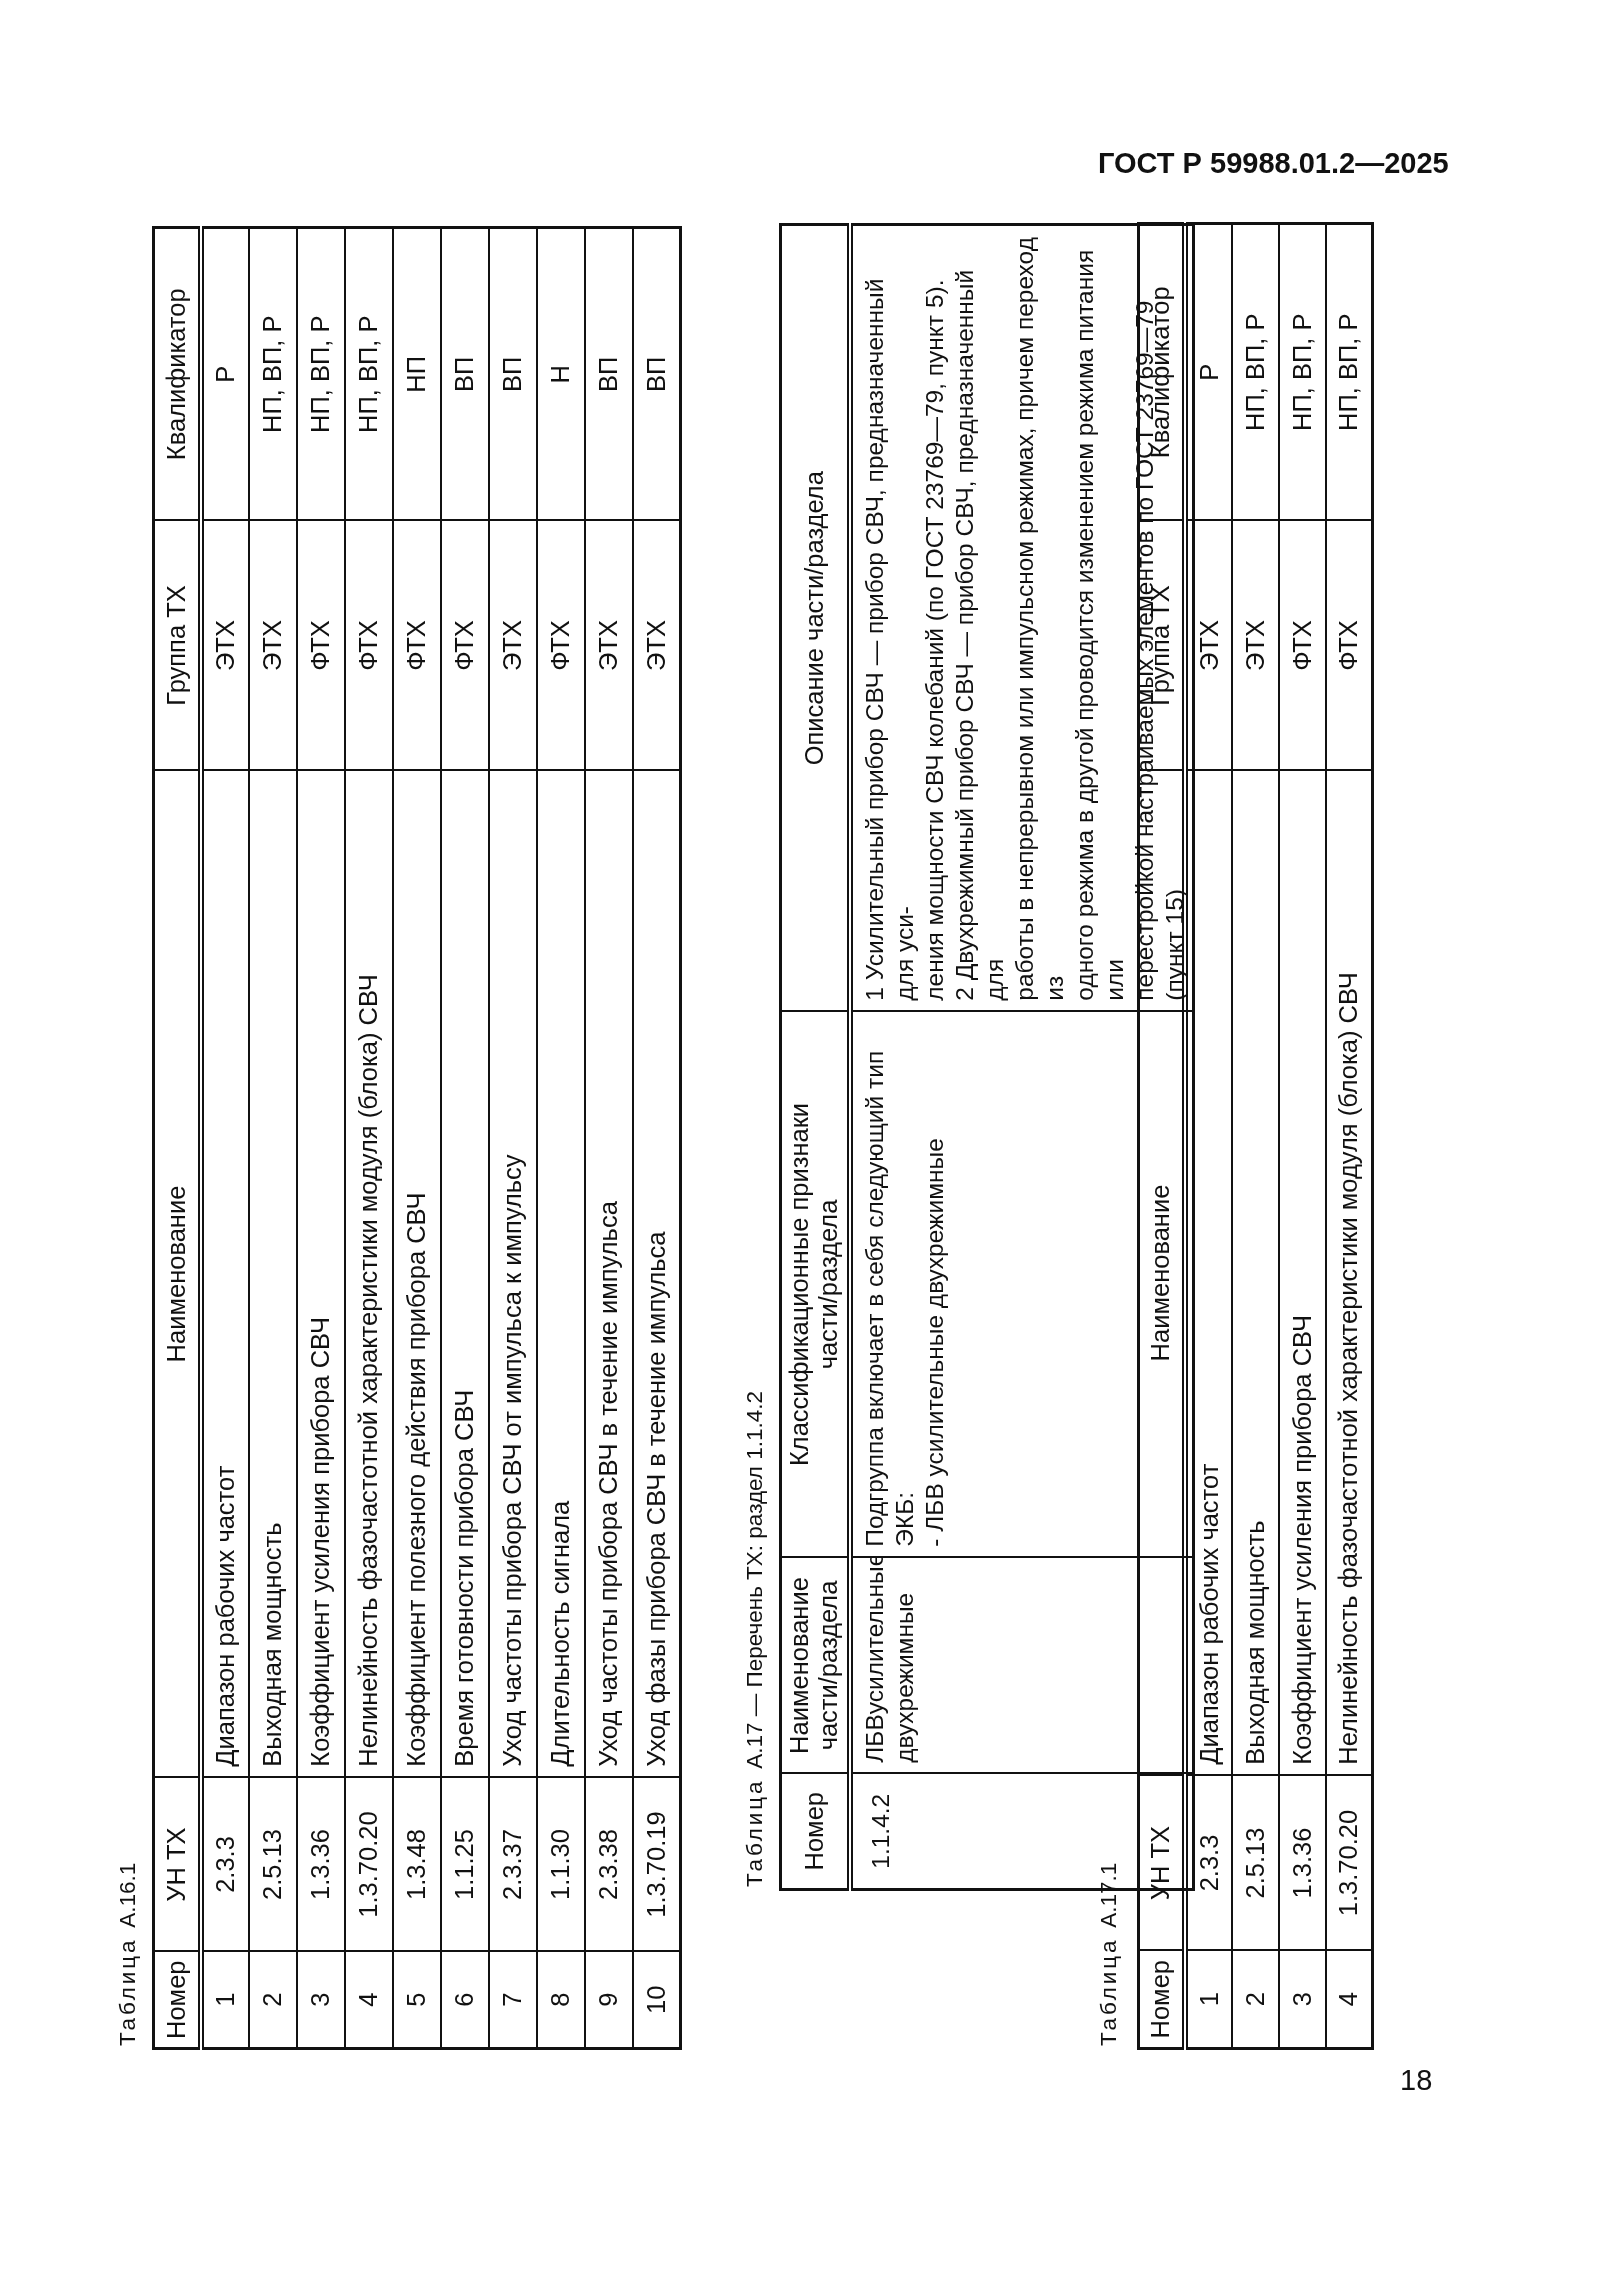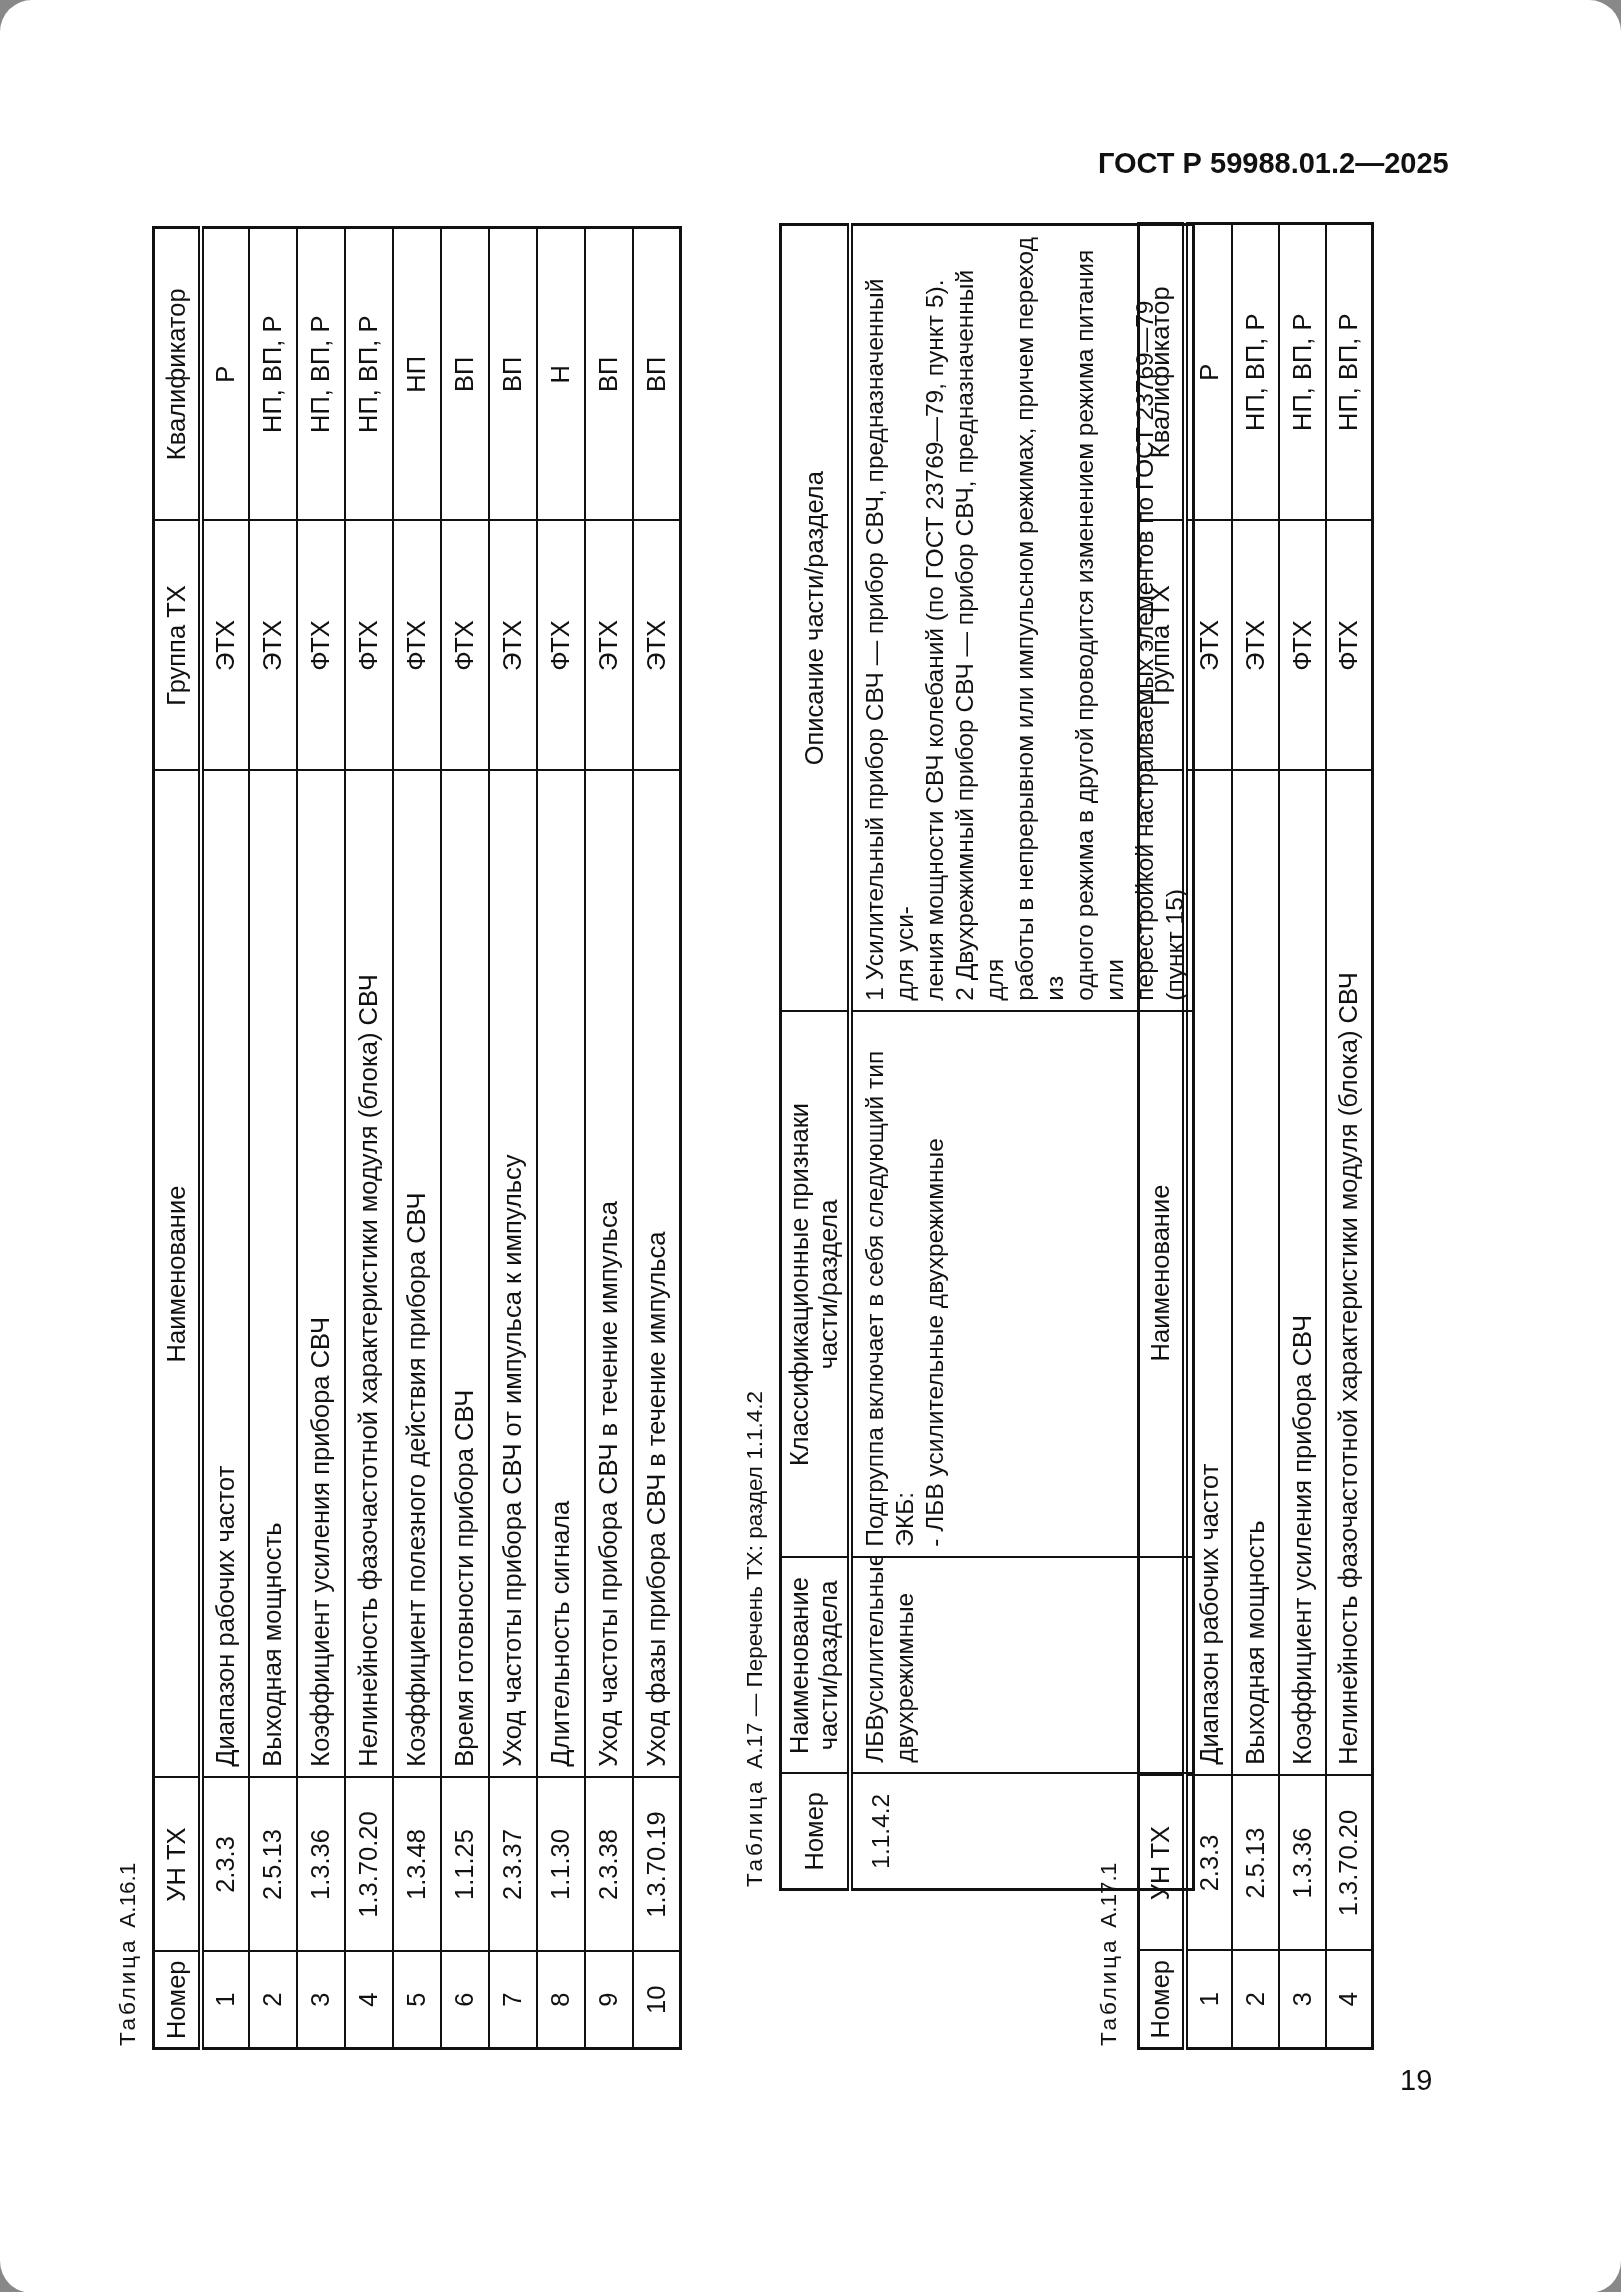--- a/index.html
+++ b/index.html
@@ -4,21 +4,20 @@
 <style>
   html, body { margin: 0; padding: 0; background: #888; }
   * { box-sizing: border-box; }
   #page {
     position: relative;
     width: 1621px; height: 2293px;
     background: #ffffff;
     font-family: "Liberation Sans", "DejaVu Sans", sans-serif;
     color: #111;
     overflow: hidden;
-    border-radius: 32px;
   }
   .doc-header {
     position: absolute;
     left: 1098px; top: 147px;
     font-size: 29px; font-weight: bold;
     white-space: nowrap;
   }
   .page-number {
     position: absolute;
     left: 1400px; top: 2064px;
@@ -300,16 +299,16 @@
               <td>1.3.70.20</td>
               <td class="l">Нелинейность фазочастотной характеристики модуля (блока) СВЧ</td>
               <td>ФТХ</td>
               <td>НП, ВП, Р</td>
             </tr>
           </tbody>
       </table>
     </div>
   </div>
 
-  <div class="page-number">19</div>
+  <div class="page-number">18</div>
 
 </div>
 
 
 </body></html>

